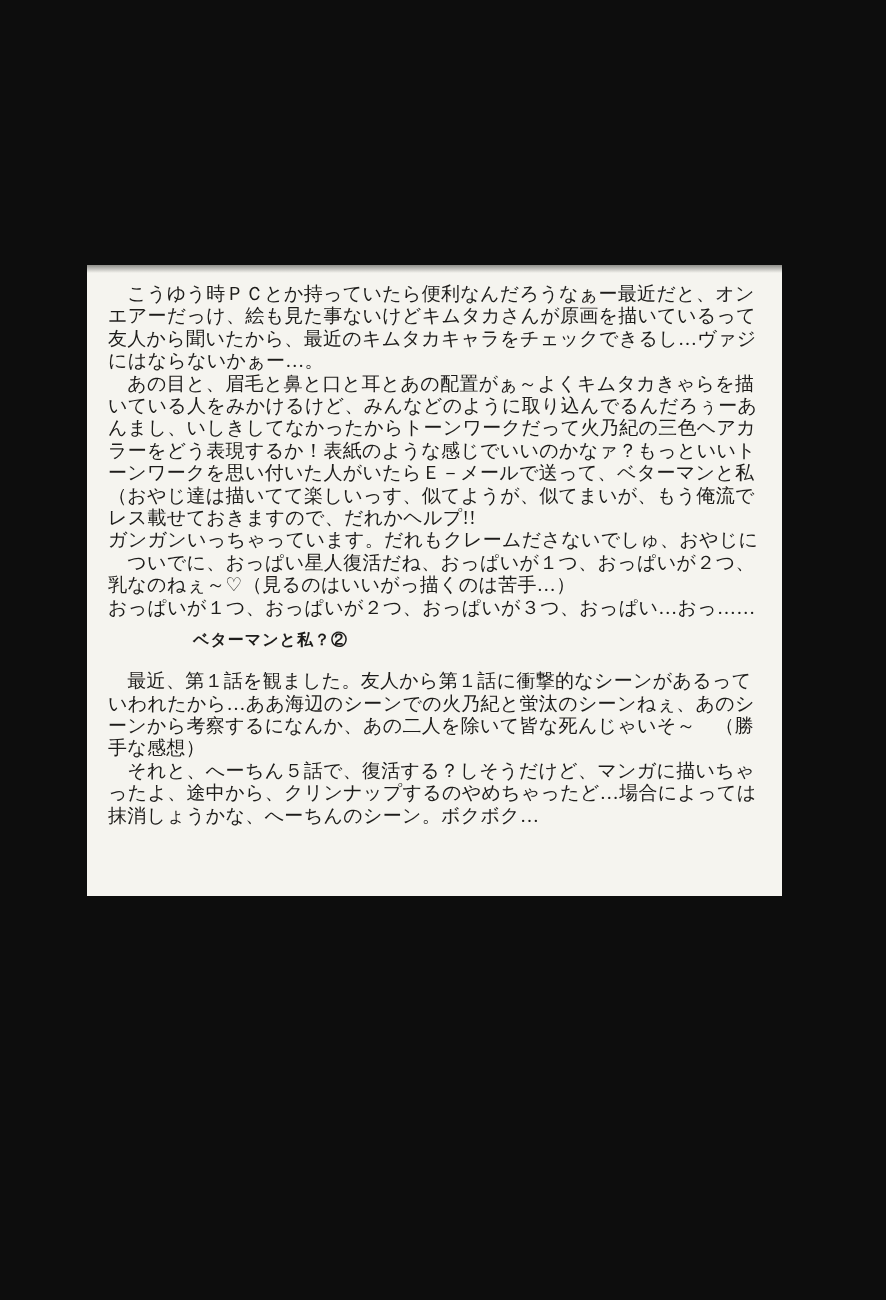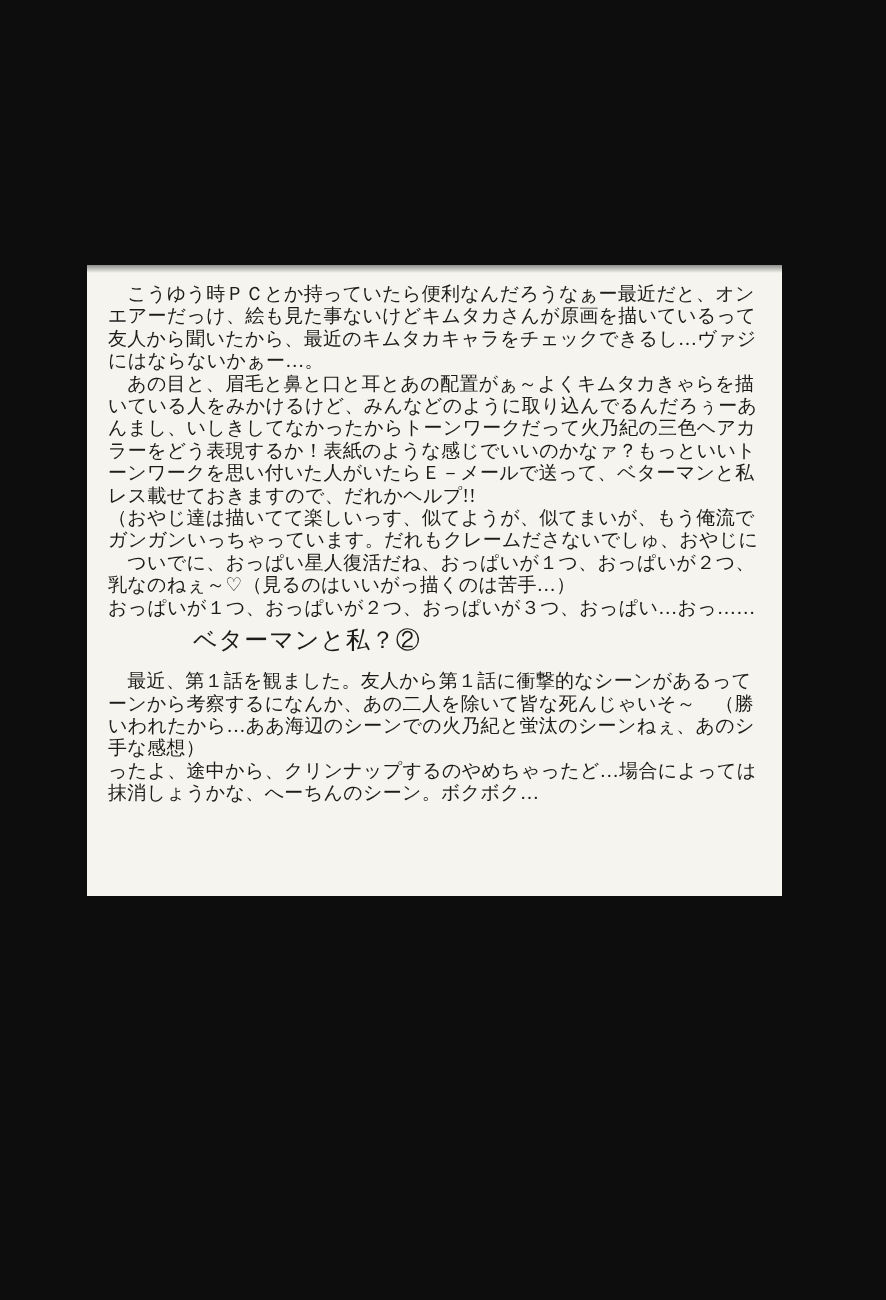--- a/index.html
+++ b/index.html
@@ -50,53 +50,54 @@
   }
   .text-line {
     font-size: 19px;
     line-height: 22.4px;
     letter-spacing: 0.3px;
     white-space: pre;
     color: var(--ink);
   }
   .section-heading {
     margin: 6px 0 15px 85px;
-    font-size: 24px;
+    font-size: 16px;
     line-height: 30px;
-    font-weight: normal;
+    font-weight: bold;
     letter-spacing: 1px;
     color: var(--ink);
   }
 </style>
 </head>
 <body>
 
 <div class="scan-page">
   <div class="paper">
     <div class="paper-edge"></div>
     <div class="text-block">
         <div class="text-line">　こうゆう時ＰＣとか持っていたら便利なんだろうなぁー最近だと、オン</div>
         <div class="text-line">エアーだっけ、絵も見た事ないけどキムタカさんが原画を描いているって</div>
         <div class="text-line">友人から聞いたから、最近のキムタカキャラをチェックできるし…ヴァジ</div>
         <div class="text-line">にはならないかぁー…。</div>
         <div class="text-line">　あの目と、眉毛と鼻と口と耳とあの配置がぁ～よくキムタカきゃらを描</div>
         <div class="text-line">いている人をみかけるけど、みんなどのように取り込んでるんだろぅーあ</div>
         <div class="text-line">んまし、いしきしてなかったからトーンワークだって火乃紀の三色ヘアカ</div>
         <div class="text-line">ラーをどう表現するか！表紙のような感じでいいのかなァ？もっといいト</div>
         <div class="text-line">ーンワークを思い付いた人がいたらＥ－メールで送って、ベターマンと私</div>
+        <div class="text-line">（おやじ達は描いてて楽しいっす、似てようが、似てまいが、もう俺流で</div>
         <div class="text-line">レス載せておきますので、だれかヘルプ!!</div>
-        <div class="text-line">（おやじ達は描いてて楽しいっす、似てようが、似てまいが、もう俺流で</div>
         <div class="text-line">ガンガンいっちゃっています。だれもクレームださないでしゅ、おやじに</div>
         <div class="text-line">　ついでに、おっぱい星人復活だね、おっぱいが１つ、おっぱいが２つ、</div>
         <div class="text-line">乳なのねぇ～♡（見るのはいいがっ描くのは苦手…）</div>
         <div class="text-line">おっぱいが１つ、おっぱいが２つ、おっぱいが３つ、おっぱい…おっ……</div>
       </div>
     <h2 class="section-heading">ベターマンと私？②</h2>
     <div class="text-block">
         <div class="text-line">　最近、第１話を観ました。友人から第１話に衝撃的なシーンがあるって</div>
+        <div class="text-line">いわれたから…ああ海辺のシーンでの火乃紀と蛍汰のシーンねぇ、あのシ</div>
         <div class="text-line">ーンから考察するになんか、あの二人を除いて皆な死んじゃいそ～　（勝</div>
-        <div class="text-line">いわれたから…ああ海辺のシーンでの火乃紀と蛍汰のシーンねぇ、あのシ</div>
         <div class="text-line">手な感想）</div>
+        <div class="text-line">　それと、へーちん５話で、復活する？しそうだけど、マンガに描いちゃ</div>
         <div class="text-line">ったよ、途中から、クリンナップするのやめちゃったど…場合によっては</div>
         <div class="text-line">抹消しょうかな、へーちんのシーン。ボクボク…</div>
       </div>
   </div>
 </div>
 
 </body></html>

